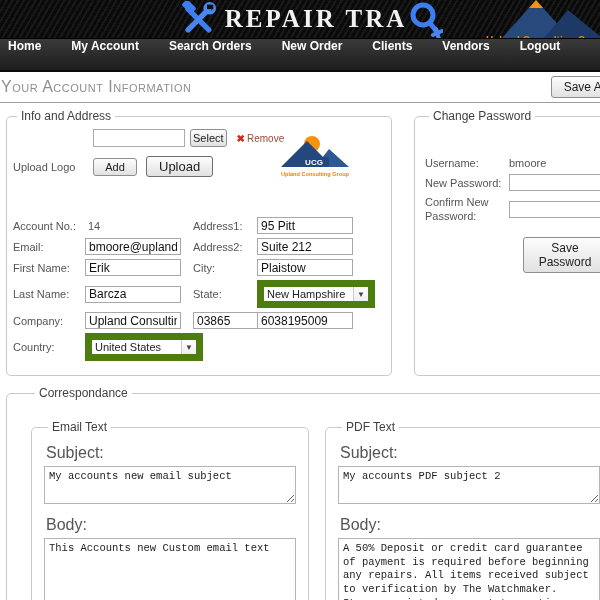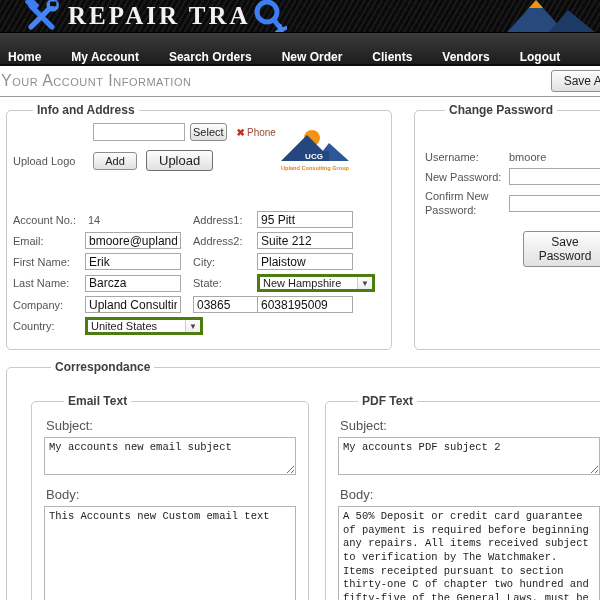--- a/index.html
+++ b/index.html
@@ -1,41 +1,41 @@
 <!DOCTYPE html>
 <html><head>
 <meta charset="utf-8">
 <style>
   * { margin:0; padding:0; box-sizing:border-box; }
   html,body { width:600px; height:600px; overflow:hidden; background:#fff;
     font-family:"Liberation Sans", sans-serif; }
 
   
   .app-header{
-    height:32px;
+    height:38px;
     background:repeating-linear-gradient(120deg,#191919 0 2px,#0a0a0a 2px 5px);
-    display:flex; align-items:center; justify-content:flex-start;
+    display:flex; align-items:center; justify-content:center;
     position:relative; overflow:hidden;
   }
   .brand{ display:flex; align-items:center; margin-left:22px; cursor:pointer; }
   .brand-text{
     font-family:"Liberation Serif", serif; font-weight:bold; font-size:25px;
     color:#f2f2f2; letter-spacing:3px; margin-left:8px;
   }
   .partner{ position:absolute; right:-14px; top:0; width:130px; height:48px; }
   .partner-caption{
     position:absolute; left:2px; bottom:2px; width:140px;
     color:#e8820c; font-weight:bold; font-size:10px; white-space:nowrap;
   }
 
   
   .nav{
     height:34px; background:linear-gradient(#3a3a3a,#1d1d1d);
     border-top:1px solid #000; border-bottom:2px solid #0c0c0c;
-    display:flex; align-items:flex-end; padding-left:8px;
+    display:flex; align-items:flex-start; padding-left:8px;
   }
   .nav a{
     color:#fff; font-size:12px; font-weight:bold; text-decoration:none;
     padding:0 15px; cursor:pointer; white-space:nowrap;
   }
   .nav a:first-child{ padding-left:0; }
 
   
   .titlebar{
     display:flex; align-items:center; justify-content:space-between;
@@ -47,21 +47,21 @@
   }
   button{
     background:linear-gradient(#fdfdfd,#e1e1e1); border:1px solid #8e8e8e;
     border-radius:3px; font-family:"Liberation Sans",sans-serif;
     font-size:11px; color:#222; padding:2px 9px; cursor:pointer;
   }
   .save-all{ margin-right:-20px; font-size:12px; padding:3px 12px; }
 
   
   fieldset{ border:1px solid #c9c9c9; border-radius:5px; }
-  legend{ font-size:12px; font-weight:bold; color:#3f3f3f; padding:0 4px; margin-left:20px; }
+  legend{ font-size:12px; font-weight:normal; color:#3f3f3f; padding:0 4px; margin-left:4px; }
   .top-row{ display:flex; align-items:stretch; margin:6px 6px 0 6px; gap:22px; }
   .fs-info{ width:389px; padding:2px 8px 14px 6px; }
   .fs-pass{ flex:1 0 204px; margin-right:-22px; padding:2px 10px 10px 10px; }
 
   
   .upload-block{ position:relative; margin:4px 0 12px 0; height:76px; }
   .u-row{ display:flex; align-items:center; margin-top:4px; }
   .u-label{ width:80px; font-size:11px; color:#555; }
   .file-input{ width:92px; height:18px; border:1px solid #aaa; font-size:11px; padding:1px 3px; }
   .btn-select{ margin-left:5px; padding:2px 2px; }
@@ -76,21 +76,21 @@
   .fields-grid{
     display:grid; grid-template-columns:70px 106px 62px 126px;
     row-gap:4px; column-gap:2px; align-items:center; font-size:11px; color:#555;
   }
   .fields-grid input{
     width:96px; height:17px; border:1px solid #a8a8a8; font-size:12px;
     padding:0 3px; color:#111;
   }
   .static-val{ color:#555; font-size:11px; padding-left:3px; }
   .select{
-    width:118px; height:18px; border:3px solid #4d7c0f; background:#fff;
+    width:118px; height:28px; border:7px solid #4d7c0f; background:#fff;
     display:flex; align-items:center; justify-content:space-between;
     font-size:11px; color:#222; cursor:pointer;
   }
   .select .sel-text{ padding-left:3px; white-space:nowrap; overflow:hidden; }
   .select .arr{
     width:15px; height:100%; border-left:1px solid #ccc; color:#444;
     display:flex; align-items:center; justify-content:center; font-size:8px;
     background:linear-gradient(#fff,#eee);
   }
 
@@ -102,21 +102,21 @@
   .pass-grid input{ width:96px; height:17px; border:1px solid #a8a8a8; font-size:12px; padding:0 3px; }
   .pass-val{ color:#555; }
   .confirm-label{ line-height:1.25; align-self:start; }
   .btn-savepass{ grid-column:2; justify-self:start; margin:8px 0 0 14px; font-size:12px; padding:3px 10px; }
 
   
   .fs-corr{ margin:10px 6px 0 6px; margin-right:-10px; padding:4px 14px 20px 24px; height:300px; }
   .corr-row{ display:flex; gap:16px; margin-top:16px; }
   .fs-sub{ width:278px; padding:2px 12px 14px 12px; height:252px; }
   .fs-sub.pdf{ width:288px; }
-  .sub-label{ font-size:13px; color:#555; display:block; margin:8px 0 4px 2px; }
+  .sub-label{ font-size:16px; color:#555; display:block; margin:8px 0 4px 2px; }
   textarea{
     font-family:"Liberation Mono", monospace; font-size:10.5px; color:#222;
     border:1px solid #b5b5b5; width:100%; padding:3px 4px; line-height:1.3;
   }
   .ta-subject{ height:38px; }
   .ta-body{ height:168px; }
 </style>
 </head>
 <body>
 
@@ -164,21 +164,21 @@
 
 <div class="top-row">
   <fieldset class="fs-info">
     <legend>Info and Address</legend>
 
     <div class="upload-block">
       <div class="u-row">
         <span class="u-label"></span>
         <input class="file-input" type="text" style="">
         <button class="btn-select">Select</button>
-        <span class="remove"><span class="x">✖</span><span>Phone</span></span>
+        <span class="remove"><span class="x">✖</span><span>Remove</span></span>
       </div>
       <div class="u-row u-row2">
         <span class="u-label">Upload Logo</span>
         <button class="btn-add">Add</button>
         <button class="btn-upload">Upload</button>
       </div>
       <svg class="ucg-logo" width="72" height="50" viewBox="0 0 72 50">
         <circle cx="33" cy="13" r="8" fill="#f5920f"></circle>
         <polygon points="2,36 28,10 54,36" fill="#24477e"></polygon>
         <polygon points="36,36 50,18 70,36" fill="#2d5796"></polygon>

